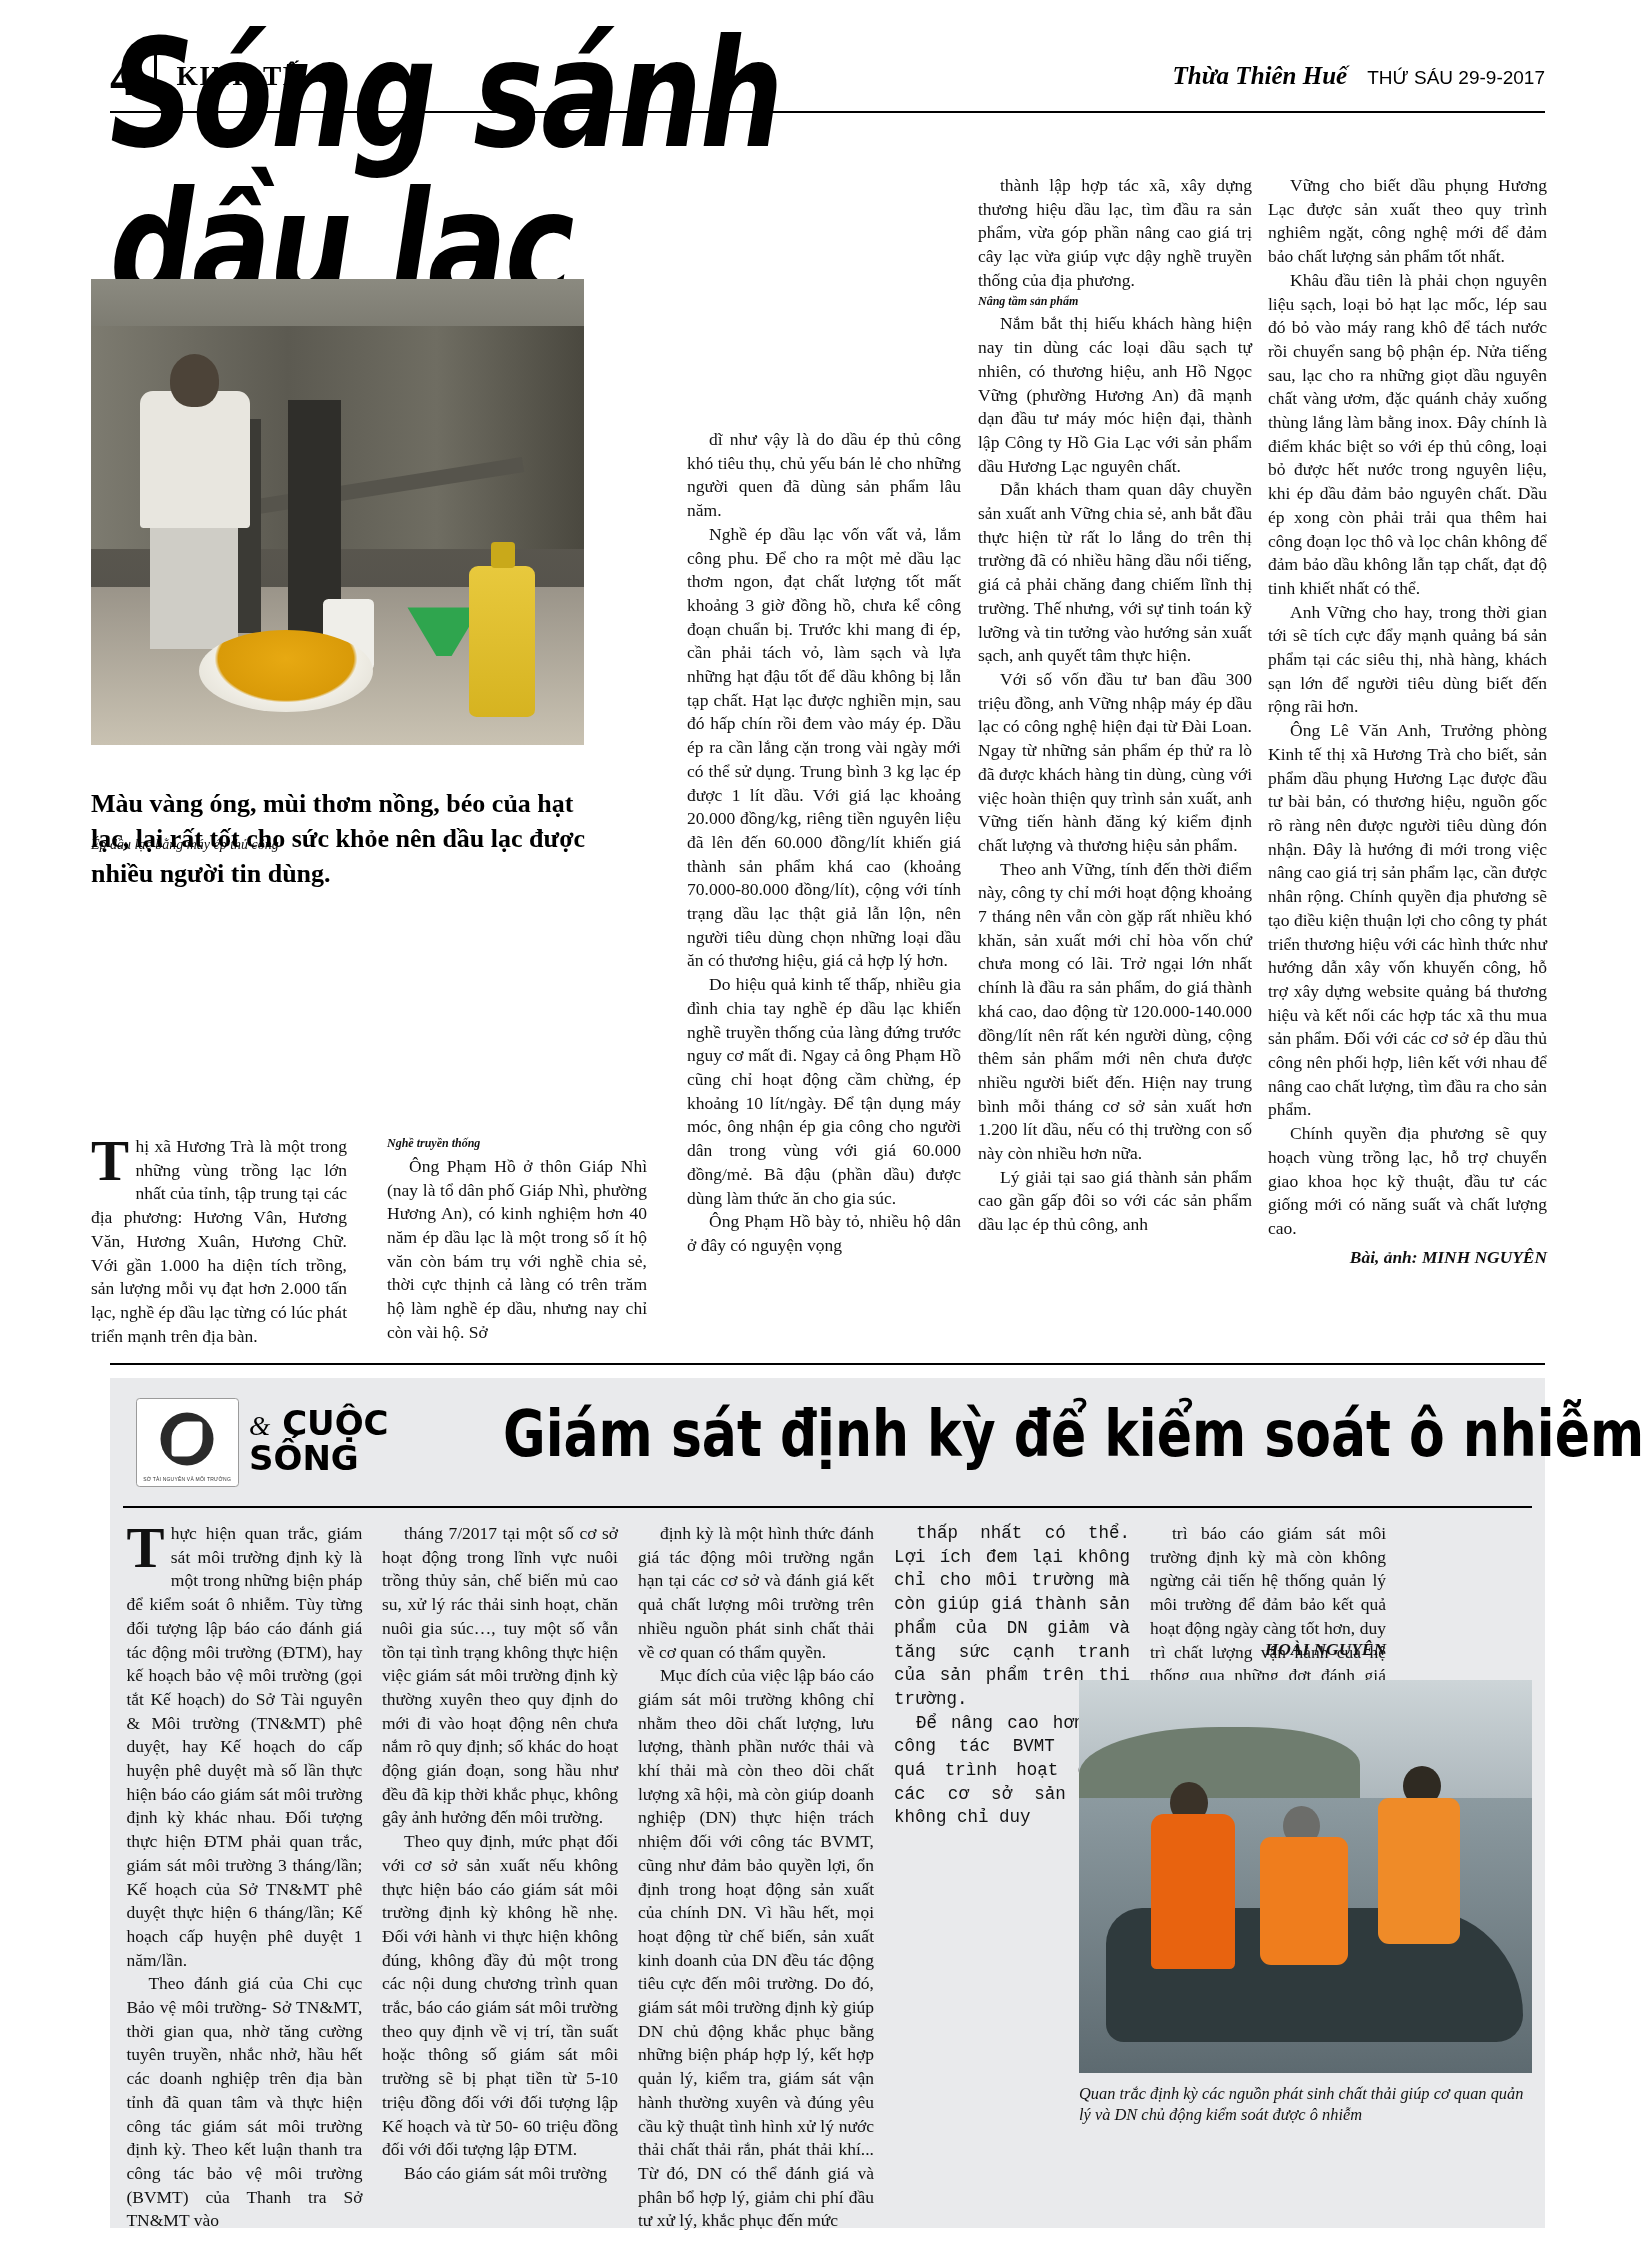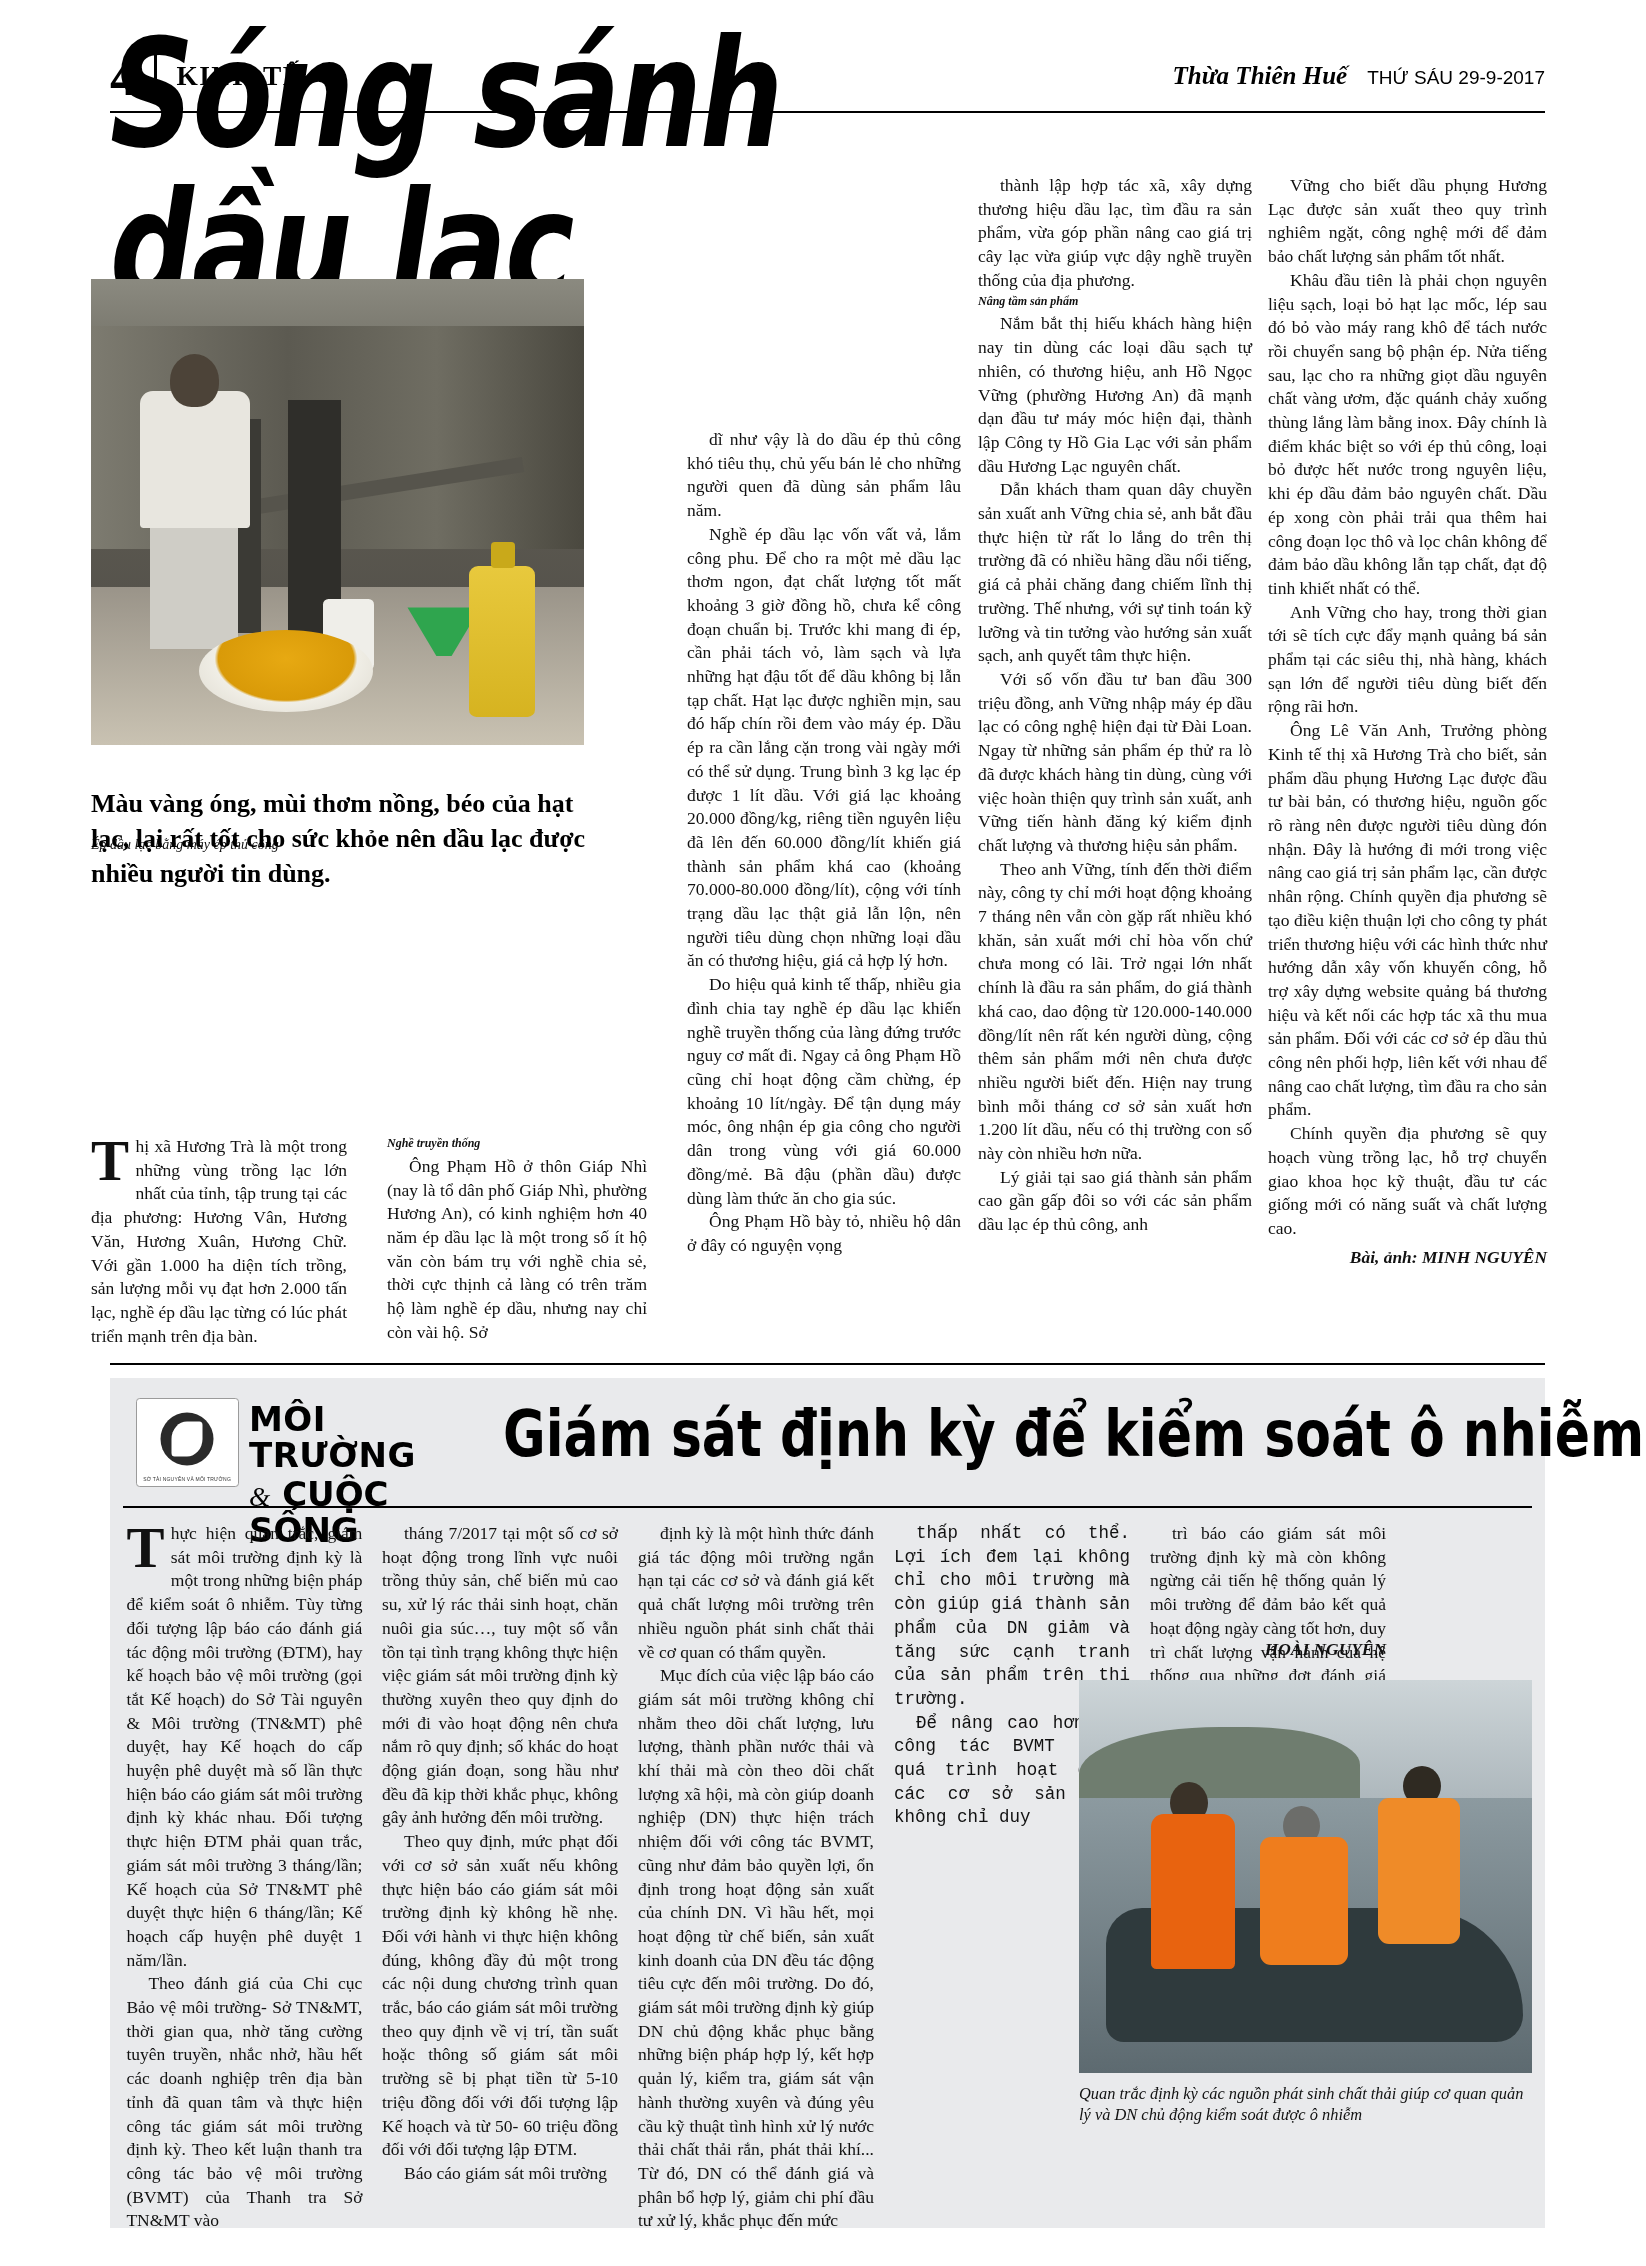--- a/index.html
+++ b/index.html
@@ -500,21 +500,20 @@
   <div class="sep-rule"></div>
 
   <div class="article-bottom">
 
     <div class="band-logo">
       <div class="circle"></div>
       <div class="logo-text">SỞ TÀI NGUYÊN VÀ MÔI TRƯỜNG</div>
     </div>
 
     <div class="band-title">
-      <div class="l1">MÔI TRƯỜNG</div>
       <div class="l2"><span class="amp">&amp;</span> <span>CUỘC SỐNG</span></div>
     </div>
 
     <div class="headline-bottom">Giám sát định kỳ để kiểm soát ô nhiễm</div>
 
     <div class="band-rule"></div>
 
     <div class="b-col b-col1">
       <p class="dropcap-para" style="text-indent:0"><span class="dropcap">T</span><span>hực hiện quan trắc, giám sát môi trường định kỳ là một trong những biện pháp để kiểm soát ô nhiễm. Tùy từng đối tượng lập báo cáo đánh giá tác động môi trường (ĐTM), hay kế hoạch bảo vệ môi trường (gọi tắt Kế hoạch) do Sở Tài nguyên &amp; Môi trường (TN&amp;MT) phê duyệt, hay Kế hoạch do cấp huyện phê duyệt mà số lần thực hiện báo cáo giám sát môi trường định kỳ khác nhau. Đối tượng thực hiện ĐTM phải quan trắc, giám sát môi trường 3 tháng/lần; Kế hoạch của Sở TN&amp;MT phê duyệt thực hiện 6 tháng/lần; Kế hoạch cấp huyện phê duyệt 1 năm/lần.</span></p>
       <p>Theo đánh giá của Chi cục Bảo vệ môi trường- Sở TN&amp;MT, thời gian qua, nhờ tăng cường tuyên truyền, nhắc nhở, hầu hết các doanh nghiệp trên địa bàn tỉnh đã quan tâm và thực hiện công tác giám sát môi trường định kỳ. Theo kết luận thanh tra công tác bảo vệ môi trường (BVMT) của Thanh tra Sở TN&amp;MT vào</p>

